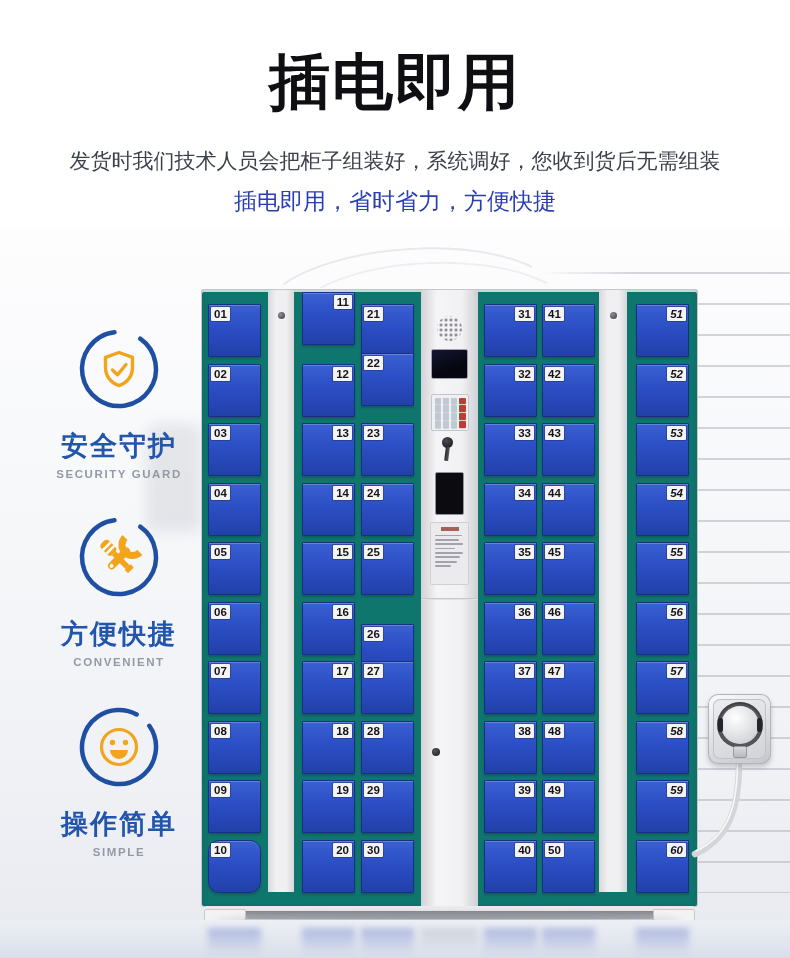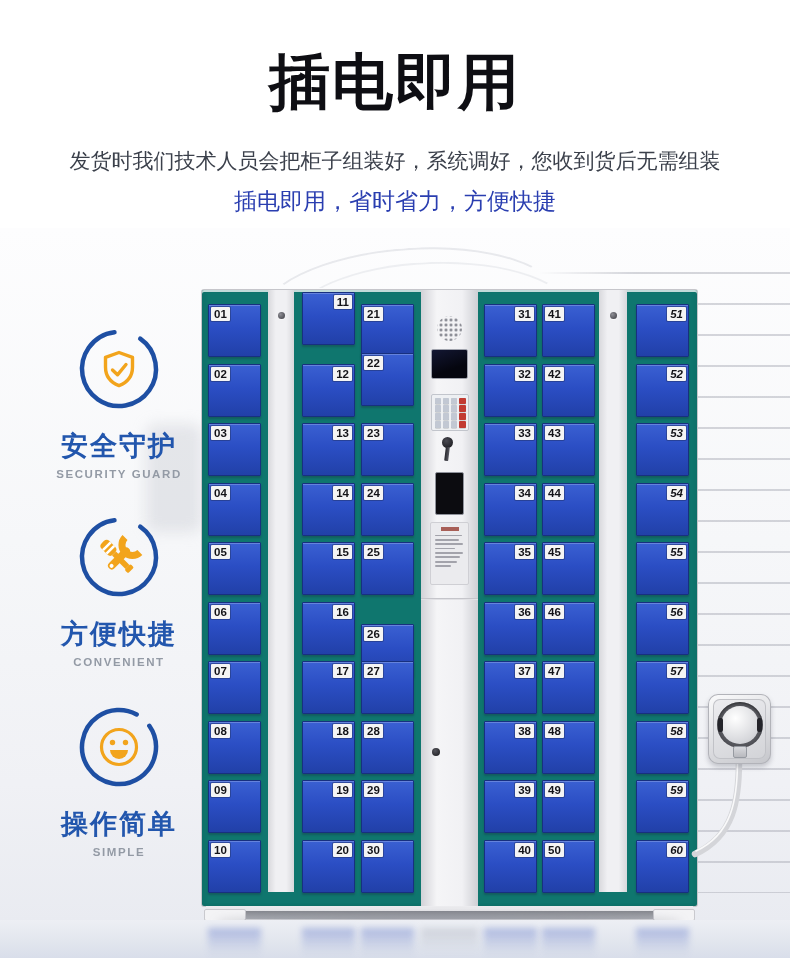--- a/index.html
+++ b/index.html
@@ -209,21 +209,21 @@
           </div>
           <div class="door label-left" style="top: 371px;">
             <span class="door-num">07</span>
           </div>
           <div class="door label-left" style="top: 430.5px;">
             <span class="door-num">08</span>
           </div>
           <div class="door label-left" style="top: 490px;">
             <span class="door-num">09</span>
           </div>
-          <div class="door label-left" style="top: 549.5px;">
+          <div class="door label-left" style="top: 549.5px; border-radius: 11px;">
             <span class="door-num">10</span>
           </div>
         </div>
         <div class="door-col" style="left: 100px;">
           <div class="door label-right" style="top: 2px; text-align: center;">
             <span class="door-num">11</span>
           </div>
           <div class="door label-right" style="top: 73.5px;">
             <span class="door-num">12</span>
           </div>

